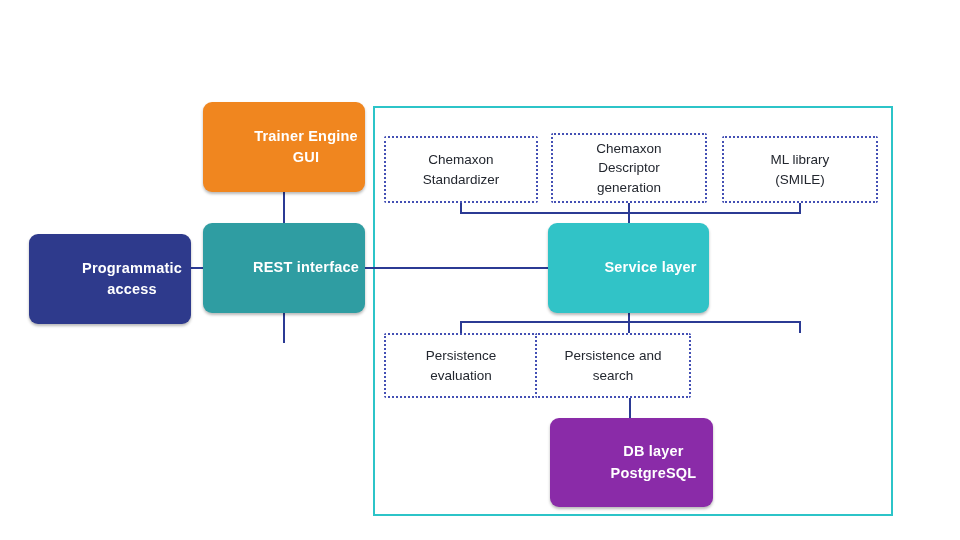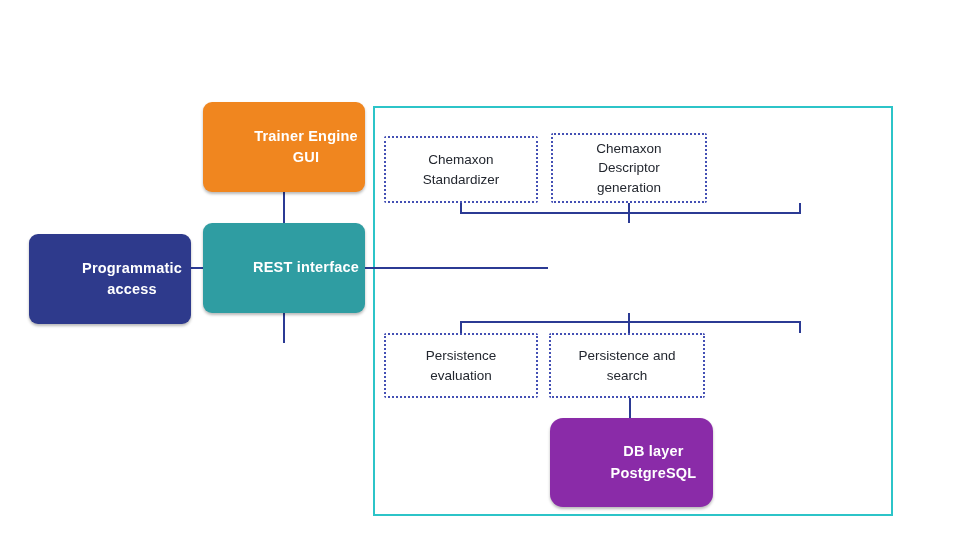--- a/index.html
+++ b/index.html
@@ -63,21 +63,21 @@
     color: var(--box-text, #ffffff);
     font-weight: bold;
     font-size: 14.5px;
     line-height: 1.45;
     letter-spacing: 0.2px;
   }
   .orange   { background: var(--orange, #f0861f); }
   .navy     { background: var(--navy-box, #2e3a8c); }
   .teal     { background: var(--teal-dark, #2f9da2); align-items: center; }
   .turquoise{ background: var(--teal-bright, #31c3c7); }
-  .purple   { background: var(--purple, #8a2ba8); border-radius: 13px; }
+  .purple   { background: var(--purple, #8a2ba8); }
   .dotted {
     border: 2px dotted var(--dotted-border, #4450b4);
     border-radius: 2px;
     background: #ffffff;
   }
   .dotted .label {
     color: var(--dotted-text, #23272f);
     font-size: 13.5px;
     line-height: 1.45;
     font-weight: normal;
@@ -121,28 +121,35 @@
     <span class="label">Chemaxon
 Standardizer</span>
   </div>
 
   <div class="node dotted" style="left:551px;top:133px;width:156px;height:70px">
     <span class="label">Chemaxon
 Descriptor
 generation</span>
   </div>
 
+  <div class="node dotted" style="left:722px;top:136px;width:156px;height:67px">
+    <span class="label">ML library
+(SMILE)</span>
+  </div>
 
+  <div class="node solid turquoise" style="left:548px;top:223px;width:161px;height:90px">
+    <span class="label">Service layer</span>
+  </div>
 
   <div class="node dotted" style="left:384px;top:333px;width:154px;height:65px">
     <span class="label">Persistence
 evaluation</span>
   </div>
 
-  <div class="node dotted" style="left:549px;top:333px;width:156px;height:65px">
+  <div class="node dotted" style="left:535px;top:333px;width:156px;height:65px">
     <span class="label">Persistence and
 search</span>
   </div>
 
 
   <div class="node solid purple" style="left:550px;top:418px;width:163px;height:89px">
     <span class="label">DB layer
 PostgreSQL</span>
   </div>
 

